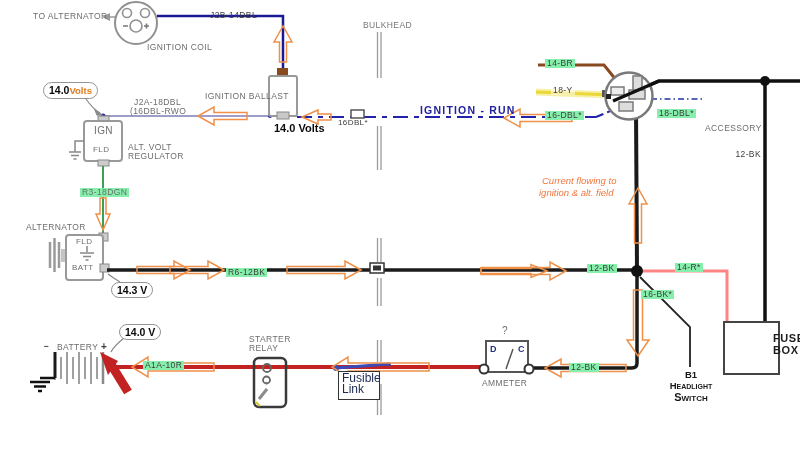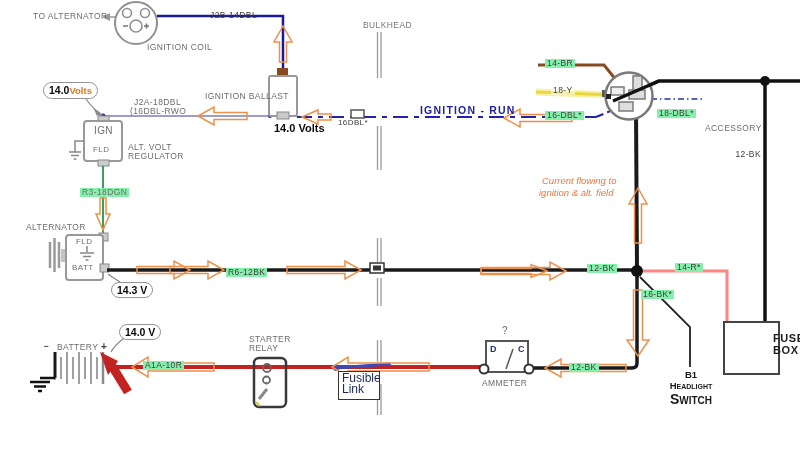--- a/index.html
+++ b/index.html
@@ -218,21 +218,21 @@
 <div class="ammlet" style="left:490px;top:344px;">D</div>
 <div class="ammlet" style="left:518px;top:344px;">C</div>
 <div class="lbl" style="left:502px;top:325px;font-size:10px;">?</div>
 <div class="lbl" style="left:482px;top:379px;">AMMETER</div>
 <div class="lbl dk onwire" style="left:569px;top:363px;">12-BK</div>
 <div class="lbl dk onwire" style="left:641px;top:290px;">16-BK*</div>
 
 <div style="position:absolute;left:650px;top:369px;width:82px;text-align:center;">
   <div class="caps" style="font-size:9.5px;">B1</div>
   <div class="caps" style="font-size:9.5px;">Headlight</div>
-  <div class="caps" style="font-size:14px;">Switch</div>
+  <div class="caps" style="font-size:11px;">Switch</div>
 </div>
 
 <div class="boxlbl" style="left:733px;top:332px;">
   <div>FUSE</div>
   <div>BOX</div>
 </div>
 
 <div class="lbl dk onwire" style="left:675px;top:263px;">14-R*</div>
 <div class="note" style="left:542px;top:175px;">Current flowing to</div>
 <div class="note" style="left:539px;top:187px;">ignition &amp; alt. field</div>

